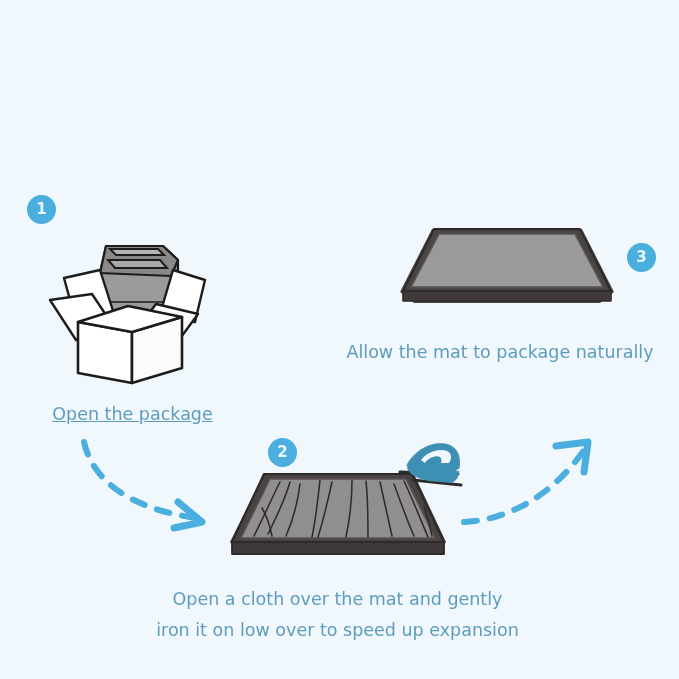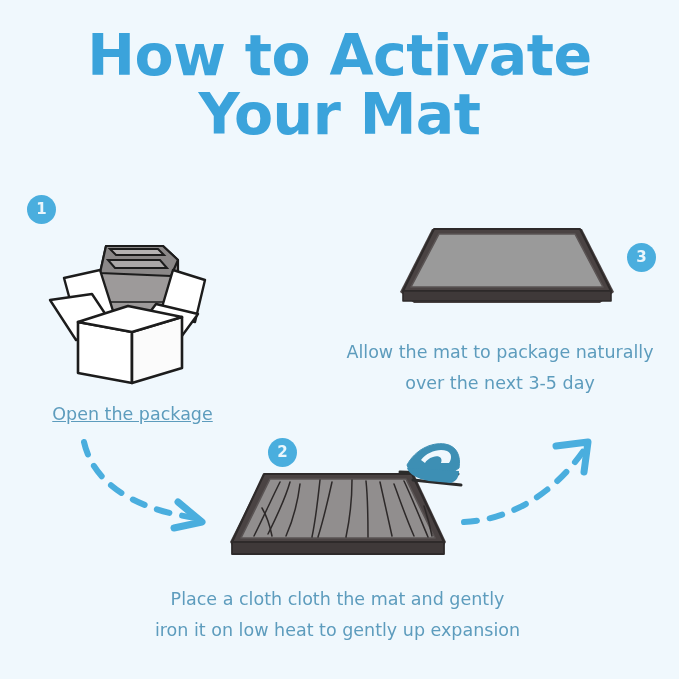--- a/index.html
+++ b/index.html
@@ -79,24 +79,20 @@
   #arrow-left  { left: 78px;  top: 438px; }
   #arrow-right { left: 460px; top: 440px; }
 
   svg { display: block; overflow: visible; }
 </style>
 </head>
 <body>
 
 <div id="infographic">
 
-  <div class="title-block">
-    <span class="title-line">How to Activate</span>
-    <span class="title-line">Your Mat</span>
-  </div>
 
   <div class="badge" id="badge-1">1</div>
 
   <div class="art" id="art-box">
     <svg width="185" height="165" viewBox="0 0 185 165">
 
       <g>
         <path d="M60 55 L60 112 L68 120 L128 120 L138 112 L138 42 L123 28 L66 28 Z" fill="#9d9a9a" stroke="#1c1c1c" stroke-width="2.2" stroke-linejoin="round"></path>
         <path d="M60 55 L66 28 L123 28 L138 42 L131 58 Z" fill="#8b8888" stroke="#1c1c1c" stroke-width="2.2" stroke-linejoin="round"></path>
         <path d="M68 42 L120 42 L127 50 L75 50 Z" fill="#aba8a8" stroke="#1c1c1c" stroke-width="2"></path>
@@ -129,21 +125,20 @@
     <svg width="215" height="100" viewBox="0 0 215 100">
       <path d="M14 88 L0 77 L32 14 L182 14 L214 77 L200 88 Z" fill="#4a4343"></path>
       <path d="M3 76 L34 14 L180 14 L211 76 Z" fill="#4a4343" stroke="#2e2a2a" stroke-width="2" stroke-linejoin="round"></path>
       <path d="M11 72 L39 19 L175 19 L203 72 Z" fill="#9a9a9a" stroke="#5a5454" stroke-width="1.6" stroke-linejoin="round"></path>
       <path d="M3 76 L3 86 L211 86 L211 76 Z" fill="#3f3939" stroke="#2e2a2a" stroke-width="1.6" stroke-linejoin="round"></path>
     </svg>
   </div>
 
   <div class="caption" id="caption-3">
     <span>Allow the mat to package naturally</span><br>
-    <span>over the next 3-5 day</span>
   </div>
 
   <div class="badge" id="badge-2">2</div>
 
   <div class="art" id="art-mat2">
     <svg width="220" height="110" viewBox="0 0 220 110">
       <path d="M8 92 L2 82 L36 14 L186 14 L218 82 L212 92 Z" fill="#4a4343"></path>
       <path d="M4 82 L36 14 L184 14 L216 82 Z" fill="#4a4343" stroke="#2e2a2a" stroke-width="2.2" stroke-linejoin="round"></path>
       <path d="M13 78 L42 19 L178 19 L207 78 Z" fill="#918e8e" stroke="#5a5454" stroke-width="1.6" stroke-linejoin="round"></path>
       <g stroke="#2d2929" stroke-width="1.5" fill="none" stroke-linecap="round">
@@ -168,22 +163,22 @@
     <svg width="72" height="58" viewBox="0 0 72 58">
       <path d="M12 27 C20 12, 36 4, 50 6 C62 8, 66 18, 64 30 L58 34 L14 32 Z" fill="#3d8fb4" stroke="#3d8fb4" stroke-width="1"></path>
       <path d="M26 22 C32 14, 44 10, 52 13 C57 15, 57 21, 54 25 L46 25 C48 20, 44 17, 38 19 C34 20, 31 23, 30 25 Z" fill="#f0f8fd"></path>
       <path d="M5 34 L63 36" stroke="#2b2b2b" stroke-width="3" stroke-linecap="round"></path>
       <path d="M18 42 L66 47" stroke="#2b2b2b" stroke-width="3" stroke-linecap="round"></path>
       <path d="M12 30 C14 36, 22 41, 34 43 L56 45 C62 43, 64 38, 64 33 Z" fill="#3d8fb4"></path>
     </svg>
   </div>
 
   <div class="caption" id="caption-2">
-    <span>Place a cloth cloth the mat and gently</span><br>
-    <span>iron it on low heat to gently up expansion</span>
+    <span>Open a cloth over the mat and gently</span><br>
+    <span>iron it on low over to speed up expansion</span>
   </div>
 
   <div class="art" id="arrow-left">
     <svg width="140" height="100" viewBox="0 0 140 100">
       <path d="M6 4 C14 40, 48 70, 118 80" fill="none" stroke="#4aaede" stroke-width="6" stroke-linecap="round" stroke-dasharray="13 13"></path>
       <path d="M100 64 L124 84 L96 90" fill="none" stroke="#4aaede" stroke-width="7" stroke-linecap="round" stroke-linejoin="round"></path>
     </svg>
   </div>
 
   <div class="art" id="arrow-right">

